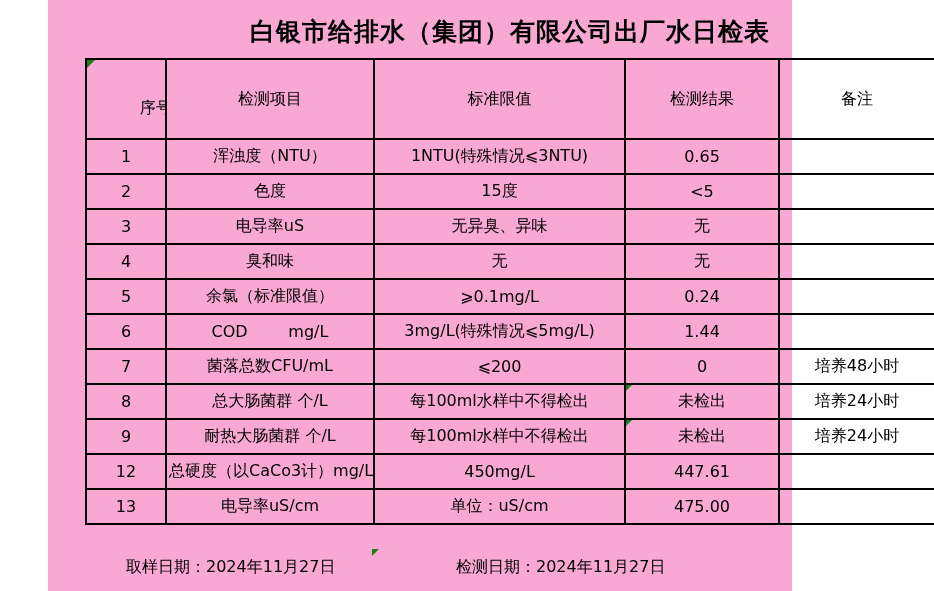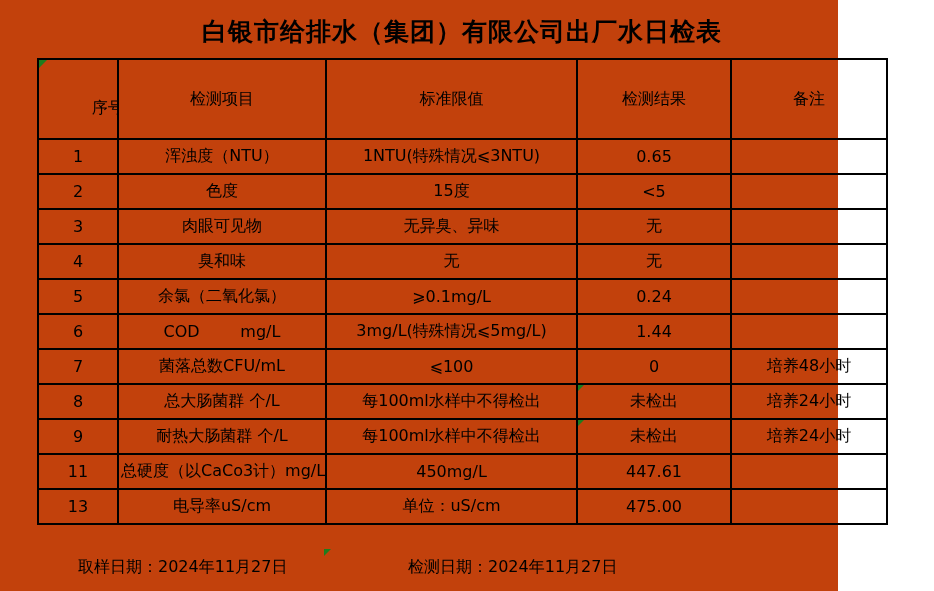--- a/index.html
+++ b/index.html
@@ -4,21 +4,21 @@
 <style>
   * { box-sizing: border-box; margin: 0; padding: 0; }
   html, body {
     width: 934px; height: 591px;
     background: #ffffff;
     font-family: "DejaVu Sans", sans-serif;
     color: #000;
     overflow: hidden;
     position: relative;
   }
-  .page { position: relative; width: 838px; height: 591px; background: #c2410c; }
+  .page { position: relative; width: 744px; height: 591px; background: #f9a8d4; margin-left: 48px; }
 
   .title {
     position: absolute;
     top: 15px; left: 38px; width: 848px;
     text-align: center;
     font-size: 25px;
     font-weight: bold;
     letter-spacing: 1px;
     white-space: nowrap;
   }
@@ -119,69 +119,69 @@
         </tr>
         <tr>
           <td>2</td>
           <td>色度</td>
           <td>15度</td>
           <td>&lt;5</td>
           <td></td>
         </tr>
         <tr>
           <td>3</td>
-          <td>肉眼可见物</td>
+          <td>电导率uS</td>
           <td>无异臭、异味</td>
           <td>无</td>
           <td></td>
         </tr>
         <tr>
           <td>4</td>
           <td>臭和味</td>
           <td>无</td>
           <td>无</td>
           <td></td>
         </tr>
         <tr>
           <td>5</td>
-          <td>余氯（二氧化氯）</td>
+          <td>余氯（标准限值）</td>
           <td>⩾0.1mg/L</td>
           <td>0.24</td>
           <td></td>
         </tr>
         <tr>
           <td>6</td>
           <td>COD        mg/L</td>
           <td>3mg/L(特殊情况⩽5mg/L)</td>
           <td>1.44</td>
           <td></td>
         </tr>
         <tr>
           <td>7</td>
           <td>菌落总数CFU/mL</td>
-          <td>⩽100</td>
+          <td>⩽200</td>
           <td>0</td>
           <td>培养48小时</td>
         </tr>
         <tr>
           <td>8</td>
           <td>总大肠菌群 个/L</td>
           <td>每100ml水样中不得检出</td>
           <td class="flagged">未检出</td>
           <td>培养24小时</td>
         </tr>
         <tr>
           <td>9</td>
           <td>耐热大肠菌群 个/L</td>
           <td>每100ml水样中不得检出</td>
           <td class="flagged">未检出</td>
           <td>培养24小时</td>
         </tr>
         <tr>
-          <td>11</td>
+          <td>12</td>
           <td>总硬度（以CaCo3计）mg/L</td>
           <td>450mg/L</td>
           <td>447.61</td>
           <td></td>
         </tr>
         <tr>
           <td>13</td>
           <td>电导率uS/cm</td>
           <td>单位：uS/cm</td>
           <td>475.00</td>

